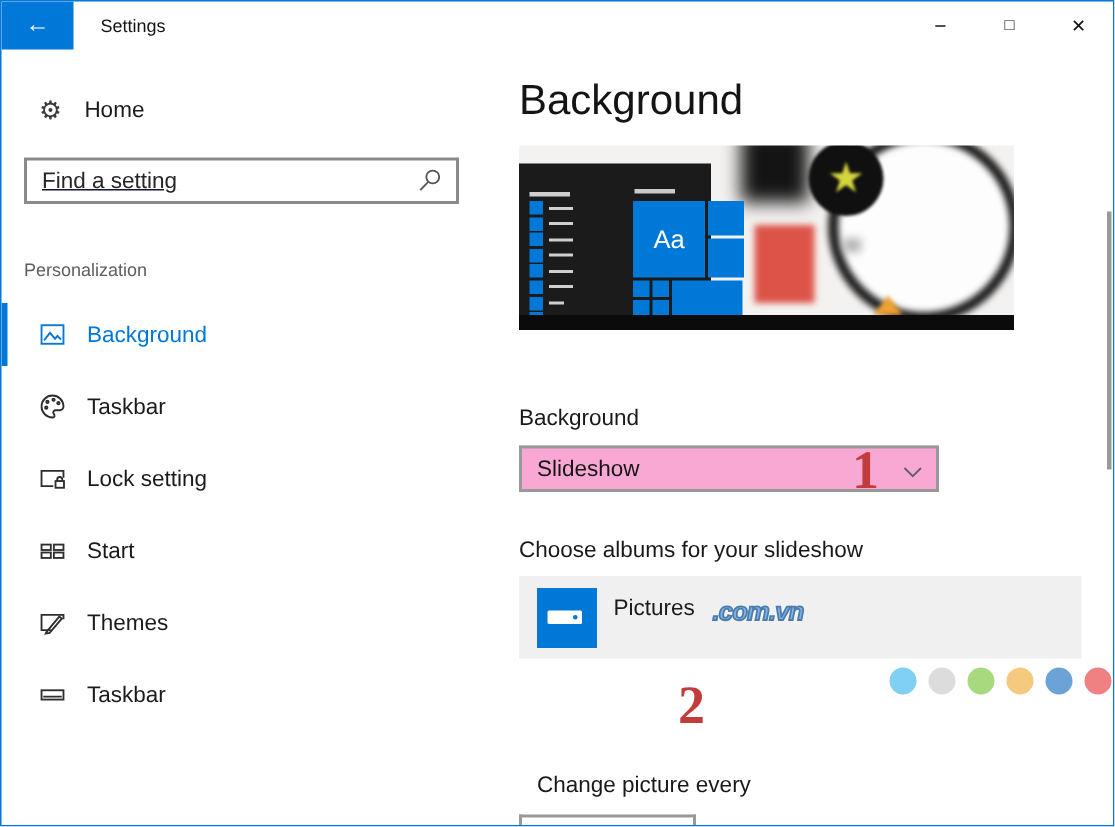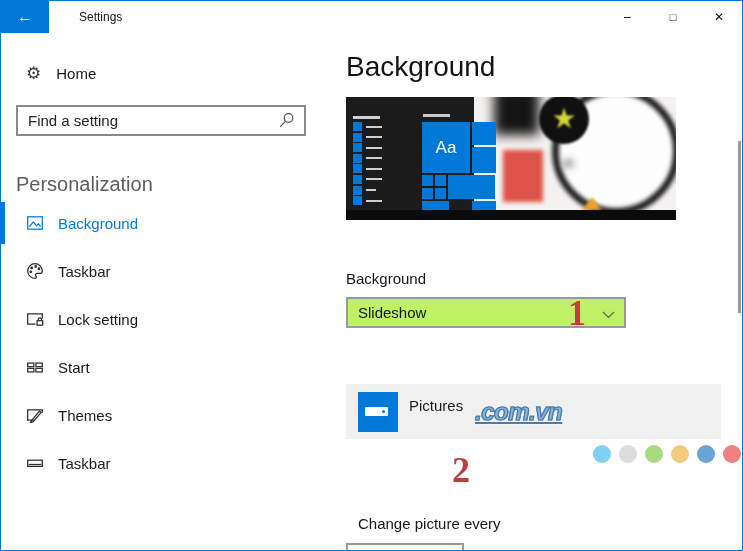--- a/index.html
+++ b/index.html
@@ -9,38 +9,38 @@
     border:1px solid var(--accent,#0078d7);
     background:#fff; overflow:hidden;
     font-family:"Liberation Sans","DejaVu Sans",sans-serif;
     color:#1b1b1b;
   }
   .abs { position:absolute; }
 
   
   .back-btn { left:0; top:0; width:48px; height:32px; background:var(--accent);
     color:#fff; font-size:16px; line-height:31px; text-align:center; cursor:default; }
-  .win-title { left:78px; top:0; height:32px; line-height:32px; font-size:12px; color:#151515; }
+  .win-title { left:66px; top:0; height:32px; line-height:32px; font-size:12px; color:#151515; }
   .win-controls { right:0; top:0; display:flex; }
   .win-ctrl { width:46px; height:32px; line-height:32px; text-align:center; color:#111; }
   .win-ctrl.min { font-size:14px; }
   .win-ctrl.max { font-size:11px; }
   .win-ctrl.close { font-size:12px; }
 
   
   .home-row { left:25px; top:61px; display:flex; align-items:center; gap:15px; height:22px; }
   .gear-glyph { font-size:17px; color:#3a3a3a; line-height:1; }
   .home-label { font-size:15px; }
   .search-box { left:15px; top:104px; width:290px; height:31px; border:2px solid #8a8a8a;
     background:#fff; display:flex; align-items:center; }
   .search-input { flex:1; border:none; outline:none; background:transparent;
-    font-size:15px; padding-left:10px; color:#7f1d1d; font-family:inherit; }
+    font-size:15px; padding-left:10px; color:#0f172a; font-family:inherit;text-decoration:underline; }
   .search-input::placeholder { color:#262626; opacity:1; }
   .search-glyph { margin-right:9px; display:flex; }
-  .section-label { left:15px; top:172px; font-size:20px; color:#5e5e5e; }
+  .section-label { left:15px; top:172px; font-size:12px; color:#5e5e5e; }
   .nav { left:0; top:198px; width:330px; }
   .nav-item { position:relative; height:48px; display:flex; align-items:center; padding-left:25px; }
   .nav-icon { width:18px; height:18px; display:flex; align-items:center; }
   .nav-label { margin-left:14px; font-size:15px; color:#1b1b1b; }
   .nav-item.selected .nav-label { color:var(--accent); }
   .nav-item.selected::before { content:""; position:absolute; left:0; top:3px; bottom:3px;
     width:4px; background:var(--accent); }
   .nav-icon svg { stroke:#2e2e2e; fill:none; stroke-width:1.1; }
   .nav-item.selected .nav-icon svg { stroke:var(--accent); }
 
@@ -52,21 +52,21 @@
   .pv-circle { left:206px; top:-10px; width:128px; height:128px; border-radius:50%;
     border:7px solid #1d1d1d; background:#fdfdfd; filter:blur(2px); }
   .pv-star-circle { left:193px; top:-3px; width:50px; height:50px; border-radius:50%;
     background:#101010; display:flex; align-items:center; justify-content:center; filter:blur(1px); }
   .pv-star { color:#d3d63b; font-size:28px; line-height:1; }
   .pv-red { left:157px; top:53px; width:40px; height:52px; background:#dd5348; filter:blur(2px); }
   .pv-smudge { left:216px; top:62px; width:12px; height:9px; background:#9a9a9a;
     filter:blur(3px); opacity:.75; }
   .pv-triangle { left:236px; top:100px; width:0; height:0; border-left:10px solid transparent;
     border-right:10px solid transparent; border-bottom:13px solid #eda231; filter:blur(1.5px); }
-  .pv-panel { left:0; top:0; width:128px; height:113px; background:rgba(20,20,20,.97); }
+  .pv-panel { left:0; top:12px; width:128px; height:113px; background:rgba(20,20,20,.97); }
   .pv-topline-left { left:7px; top:19px; width:27px; height:3px; background:#cfcfcf; }
   .pv-rail { left:7px; top:25px; display:flex; flex-direction:column; gap:1.6px; }
   .pv-rail-row { display:flex; align-items:center; gap:4px; height:9px; }
   .pv-rail-sq { width:9px; height:9px; background:var(--accent); }
   .pv-rail-line { height:2px; background:#cfcfcf; }
   .pv-topline-tiles { left:77px; top:17px; width:27px; height:3px; background:#c9c9c9; }
   .pv-tile { background:var(--accent); position:absolute; }
   .pv-tile-big { left:76px; top:25px; width:48px; height:51px; display:flex;
     align-items:center; justify-content:center; color:#fff; font-size:17px; }
   .pv-rt1 { left:126px; top:25px; width:24px; height:23px; }
@@ -76,21 +76,21 @@
   .pv-g3 { left:76px; top:91px; width:11px; height:11px; }
   .pv-g4 { left:89px; top:91px; width:11px; height:11px; }
   .pv-wide { left:102px; top:78px; width:47px; height:24px; }
   .pv-b1 { left:76px; top:104px; width:27px; height:9px; }
   .pv-b2 { left:126px; top:104px; width:24px; height:9px; }
   .pv-taskbar { left:0; right:0; bottom:0; height:10px; background:#0b0b0b; }
 
   .field-label { font-size:15px; color:#191919; }
   .bg-label { left:345px; top:269px; }
   .dropdown { left:345px; top:296px; width:280px; height:31px; border:2px solid #999;
-    background:#bef264; display:flex; align-items:center; }
+    background:#f9a8d4; display:flex; align-items:center; }
   .dropdown-value { padding-left:10px; font-size:15px; color:#151515; }
   .chevron { position:absolute; right:9px; top:12px; display:flex; }
   .annotation { font-family:"Liberation Serif","DejaVu Serif",serif; font-weight:700;
     font-size:36px; color:var(--annotation-red); line-height:1; }
   .annotation-1 { left:567px; top:294px; }
   .annotation-2 { left:451px; top:451px; }
 
   .albums-label { left:345px; top:357px; }
   .album-row { left:345px; top:383px; width:375px; height:55px; background:#f0f0f0; }
   .album-icon { position:absolute; left:12px; top:8px; width:40px; height:40px; background:var(--accent); }
@@ -98,21 +98,21 @@
     background:#fff; border-radius:1px; }
   .album-icon-dot { position:absolute; right:3px; top:3px; width:3px; height:3px;
     border-radius:50%; background:var(--accent); }
   .album-name { position:absolute; left:63px; top:13px; font-size:15px; }
 
   .watermark { left:474px; top:397px; display:flex; align-items:baseline; white-space:nowrap;
     font-style:italic; font-weight:700; color:var(--watermark-blue);
     -webkit-text-stroke:1.2px var(--watermark-stroke);
     text-shadow:0 0 3px rgba(255,255,255,.9); z-index:5; }
   .wm-main { font-size:40px; letter-spacing:-1.5px; }
-  .wm-suffix { font-size:24px; letter-spacing:-.5px;text-decoration:underline; }
+  .wm-suffix { font-size:17px; letter-spacing:-.5px; }
   .dots { left:592px; top:444px; display:flex; gap:8px; z-index:5; }
   .dot { width:18px; height:18px; border-radius:50%; }
 
   .browse-btn { left:345px; top:453px; width:90px; height:31px; background:#cccccc;
     display:flex; align-items:center; justify-content:center; font-size:15px; color:#151515; }
   .change-label { left:345px; top:514px;margin-left:12px; }
   .partial-dropdown { left:345px; top:542px; width:118px; height:12px;
     border:2px solid #999; border-bottom:none; background:#fff; }
   .scrollbar-thumb { left:737px; top:140px; width:3px; height:172px; background:var(--scrollbar); }
 </style>
@@ -276,20 +276,21 @@
   <div class="abs dropdown">
     <span class="dropdown-value">Slideshow</span>
     <span class="chevron">
       <svg width="13" height="8" viewBox="0 0 13 8">
         <polyline points="1,1 6.5,6.5 12,1" fill="none" stroke="#5f5f5f" stroke-width="1.2"></polyline>
       </svg>
     </span>
   </div>
   <div class="abs annotation annotation-1">1</div>
 
+  <div class="abs field-label albums-label">Choose albums for your slideshow</div>
 
   <div class="abs album-row">
     <div class="album-icon">
       <div class="album-icon-strip">
         <div class="album-icon-dot"></div>
       </div>
     </div>
     <div class="album-name">Pictures</div>
   </div>
 

